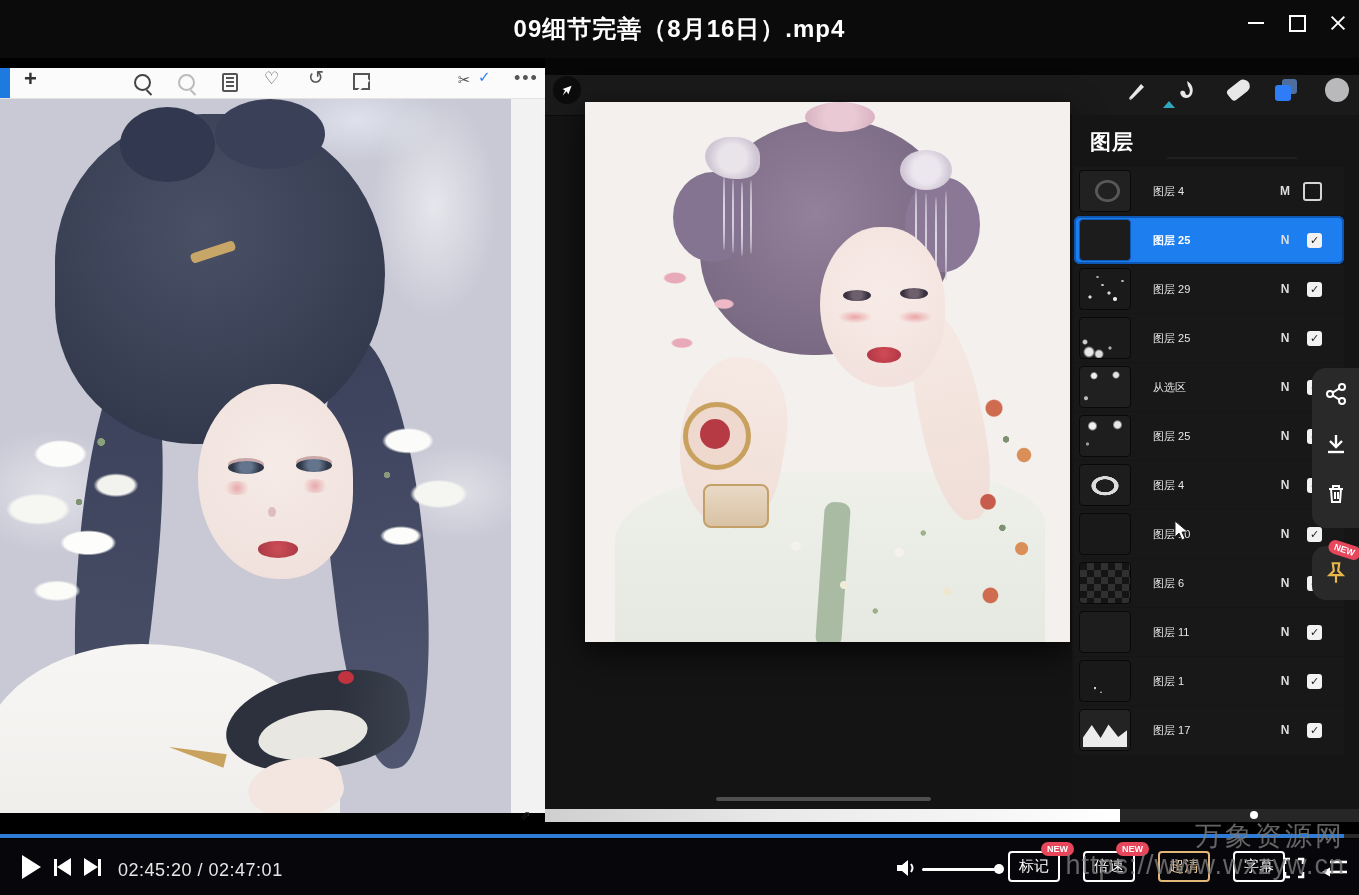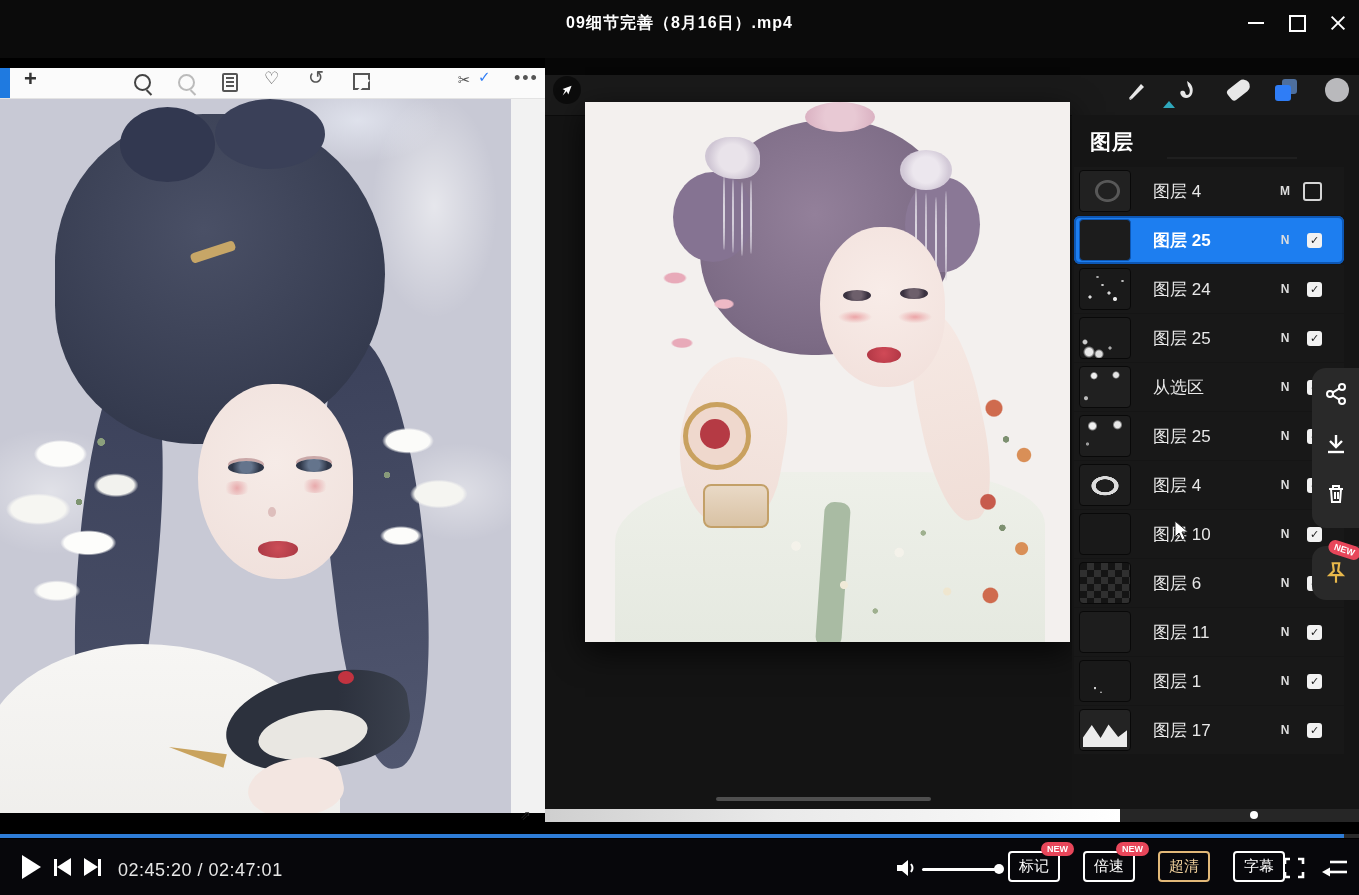--- a/index.html
+++ b/index.html
@@ -3,21 +3,21 @@
 <meta charset="utf-8">
 <style>
   html,body{margin:0;padding:0;background:#000;}
   .stage{position:relative;width:1359px;height:895px;background:#000;overflow:hidden;
          font-family:"Liberation Sans","DejaVu Sans",sans-serif;-webkit-font-smoothing:antialiased;}
   .abs{position:absolute;}
 
   
   .titlebar{position:absolute;top:0;left:0;width:100%;height:58px;background:#0b0b0b;}
   .title{position:absolute;top:13px;left:50%;transform:translateX(-50%);color:#fff;
-         font-size:16px;font-weight:bold;letter-spacing:1px;white-space:nowrap;}
+         font-size:24px;font-weight:bold;letter-spacing:1px;white-space:nowrap;}
   .winbtn{position:absolute;top:8px;width:34px;height:30px;display:flex;align-items:center;justify-content:center;cursor:default;}
   .minus{width:16px;height:2px;background:#fff;}
   .maxsq{width:13px;height:13px;border:2px solid #fff;}
   .xwrap{position:relative;width:16px;height:16px;}
   .xwrap i{position:absolute;left:7px;top:-1px;width:2px;height:18px;background:#fff;}
   .xwrap i:first-child{transform:rotate(45deg);} .xwrap i:last-child{transform:rotate(-45deg);}
 
   
   .left-toolbar{position:absolute;left:0;top:68px;width:545px;height:30px;background:#fbfbfb;border-bottom:1px solid #e3e3e3;}
   .blue-accent{position:absolute;left:0;top:68px;width:10px;height:30px;background:#1f7ae0;}
@@ -142,21 +142,21 @@
 
   
   .layers-panel{position:absolute;left:1072px;top:115px;width:287px;height:697px;background:#151515;}
   .lp-title{position:absolute;left:18px;top:13px;color:#fff;font-size:21px;font-weight:bold;letter-spacing:1px;}
   .lp-rule{position:absolute;left:95px;top:42px;width:130px;height:2px;background:#1f1f1f;}
   .layers{position:absolute;left:2px;top:52px;width:270px;}
   .layer-row{position:relative;height:48px;margin-bottom:1px;background:#181818;display:flex;align-items:center;cursor:pointer;}
   .layer-row[data-selected="true"]{background:#1d7ef0;border-radius:6px;box-shadow:0 0 0 2px #0d57b5 inset;}
   .thumb{flex:none;width:50px;height:40px;margin-left:5px;border-radius:4px;background:#1e1e1e;border:1px solid #090909;position:relative;overflow:hidden;}
   .layer-row[data-selected="true"] .thumb{border-color:#0d57b5;}
-  .lname{margin-left:22px;color:#e8e8e8;font-size:17px;white-space:nowrap;}
+  .lname{margin-left:22px;color:#e8e8e8;font-size:11px;white-space:nowrap;}
   .layer-row[data-selected="true"] .lname{color:#fff;font-weight:bold;}
   .blend{position:absolute;right:52px;color:#ddd;font-size:12px;font-weight:bold;width:14px;text-align:center;}
   .cbox{position:absolute;right:22px;width:15px;height:15px;border-radius:3px;display:flex;align-items:center;justify-content:center;font-size:11px;}
   .cbox[data-checked="true"]{background:#f2f2f2;color:#1a1a1a;}
   .cbox[data-checked="true"]::after{content:"✓";font-weight:bold;}
   .cbox[data-checked="false"]{border:2px solid #d5d5d5;background:transparent;}
 
   [data-thumb="sketch"]{background:#212121;background-image:radial-gradient(ellipse 16px 14px at 55% 50%,transparent 0 9px,rgba(190,190,190,.35) 10px 12px,transparent 13px);}
   [data-thumb="dark"]{background:#1c1c1c;}
   [data-thumb="splatter"]{background:#1a1a1a;background-image:
@@ -371,21 +371,21 @@
 
         <div class="layer-row" data-selected="true">
           <div class="thumb" data-thumb="dark"></div>
           <div class="lname">图层 25</div>
           <div class="blend">N</div>
           <div class="cbox" data-checked="true"></div>
         </div>
 
         <div class="layer-row">
           <div class="thumb" data-thumb="splatter"></div>
-          <div class="lname">图层 24</div>
+          <div class="lname">图层 29</div>
           <div class="blend">N</div>
           <div class="cbox" data-checked="true"></div>
         </div>
 
         <div class="layer-row">
           <div class="thumb" data-thumb="blooms"></div>
           <div class="lname">图层 25</div>
           <div class="blend">N</div>
           <div class="cbox" data-checked="true"></div>
         </div>
@@ -538,13 +538,17 @@
     <svg class="abs" style="left:1283px;top:18px" width="22" height="22" viewBox="0 0 22 22" fill="none" stroke="#fff" stroke-width="2.6">
       <path d="M2 7 V2 H7 M15 2 H20 V7 M20 15 V20 H15 M7 20 H2 V15"></path>
       </svg>
     <svg class="abs" style="left:1322px;top:20px" width="26" height="18" viewBox="0 0 26 18">
       <line x1="8" y1="3" x2="25" y2="3" stroke="#fff" stroke-width="2.6"></line>
       <line x1="8" y1="13" x2="25" y2="13" stroke="#fff" stroke-width="2.6"></line>
       <polygon points="0,13 8,8.5 8,17.5" fill="#fff"></polygon>
       </svg>
   </div>
 
+  <div class="wm">
+    <div class="l1">万象资源网</div>
+    <div class="l2">https://www.wxzyw.cn</div>
+  </div>
 </div>
 
 </body></html>

